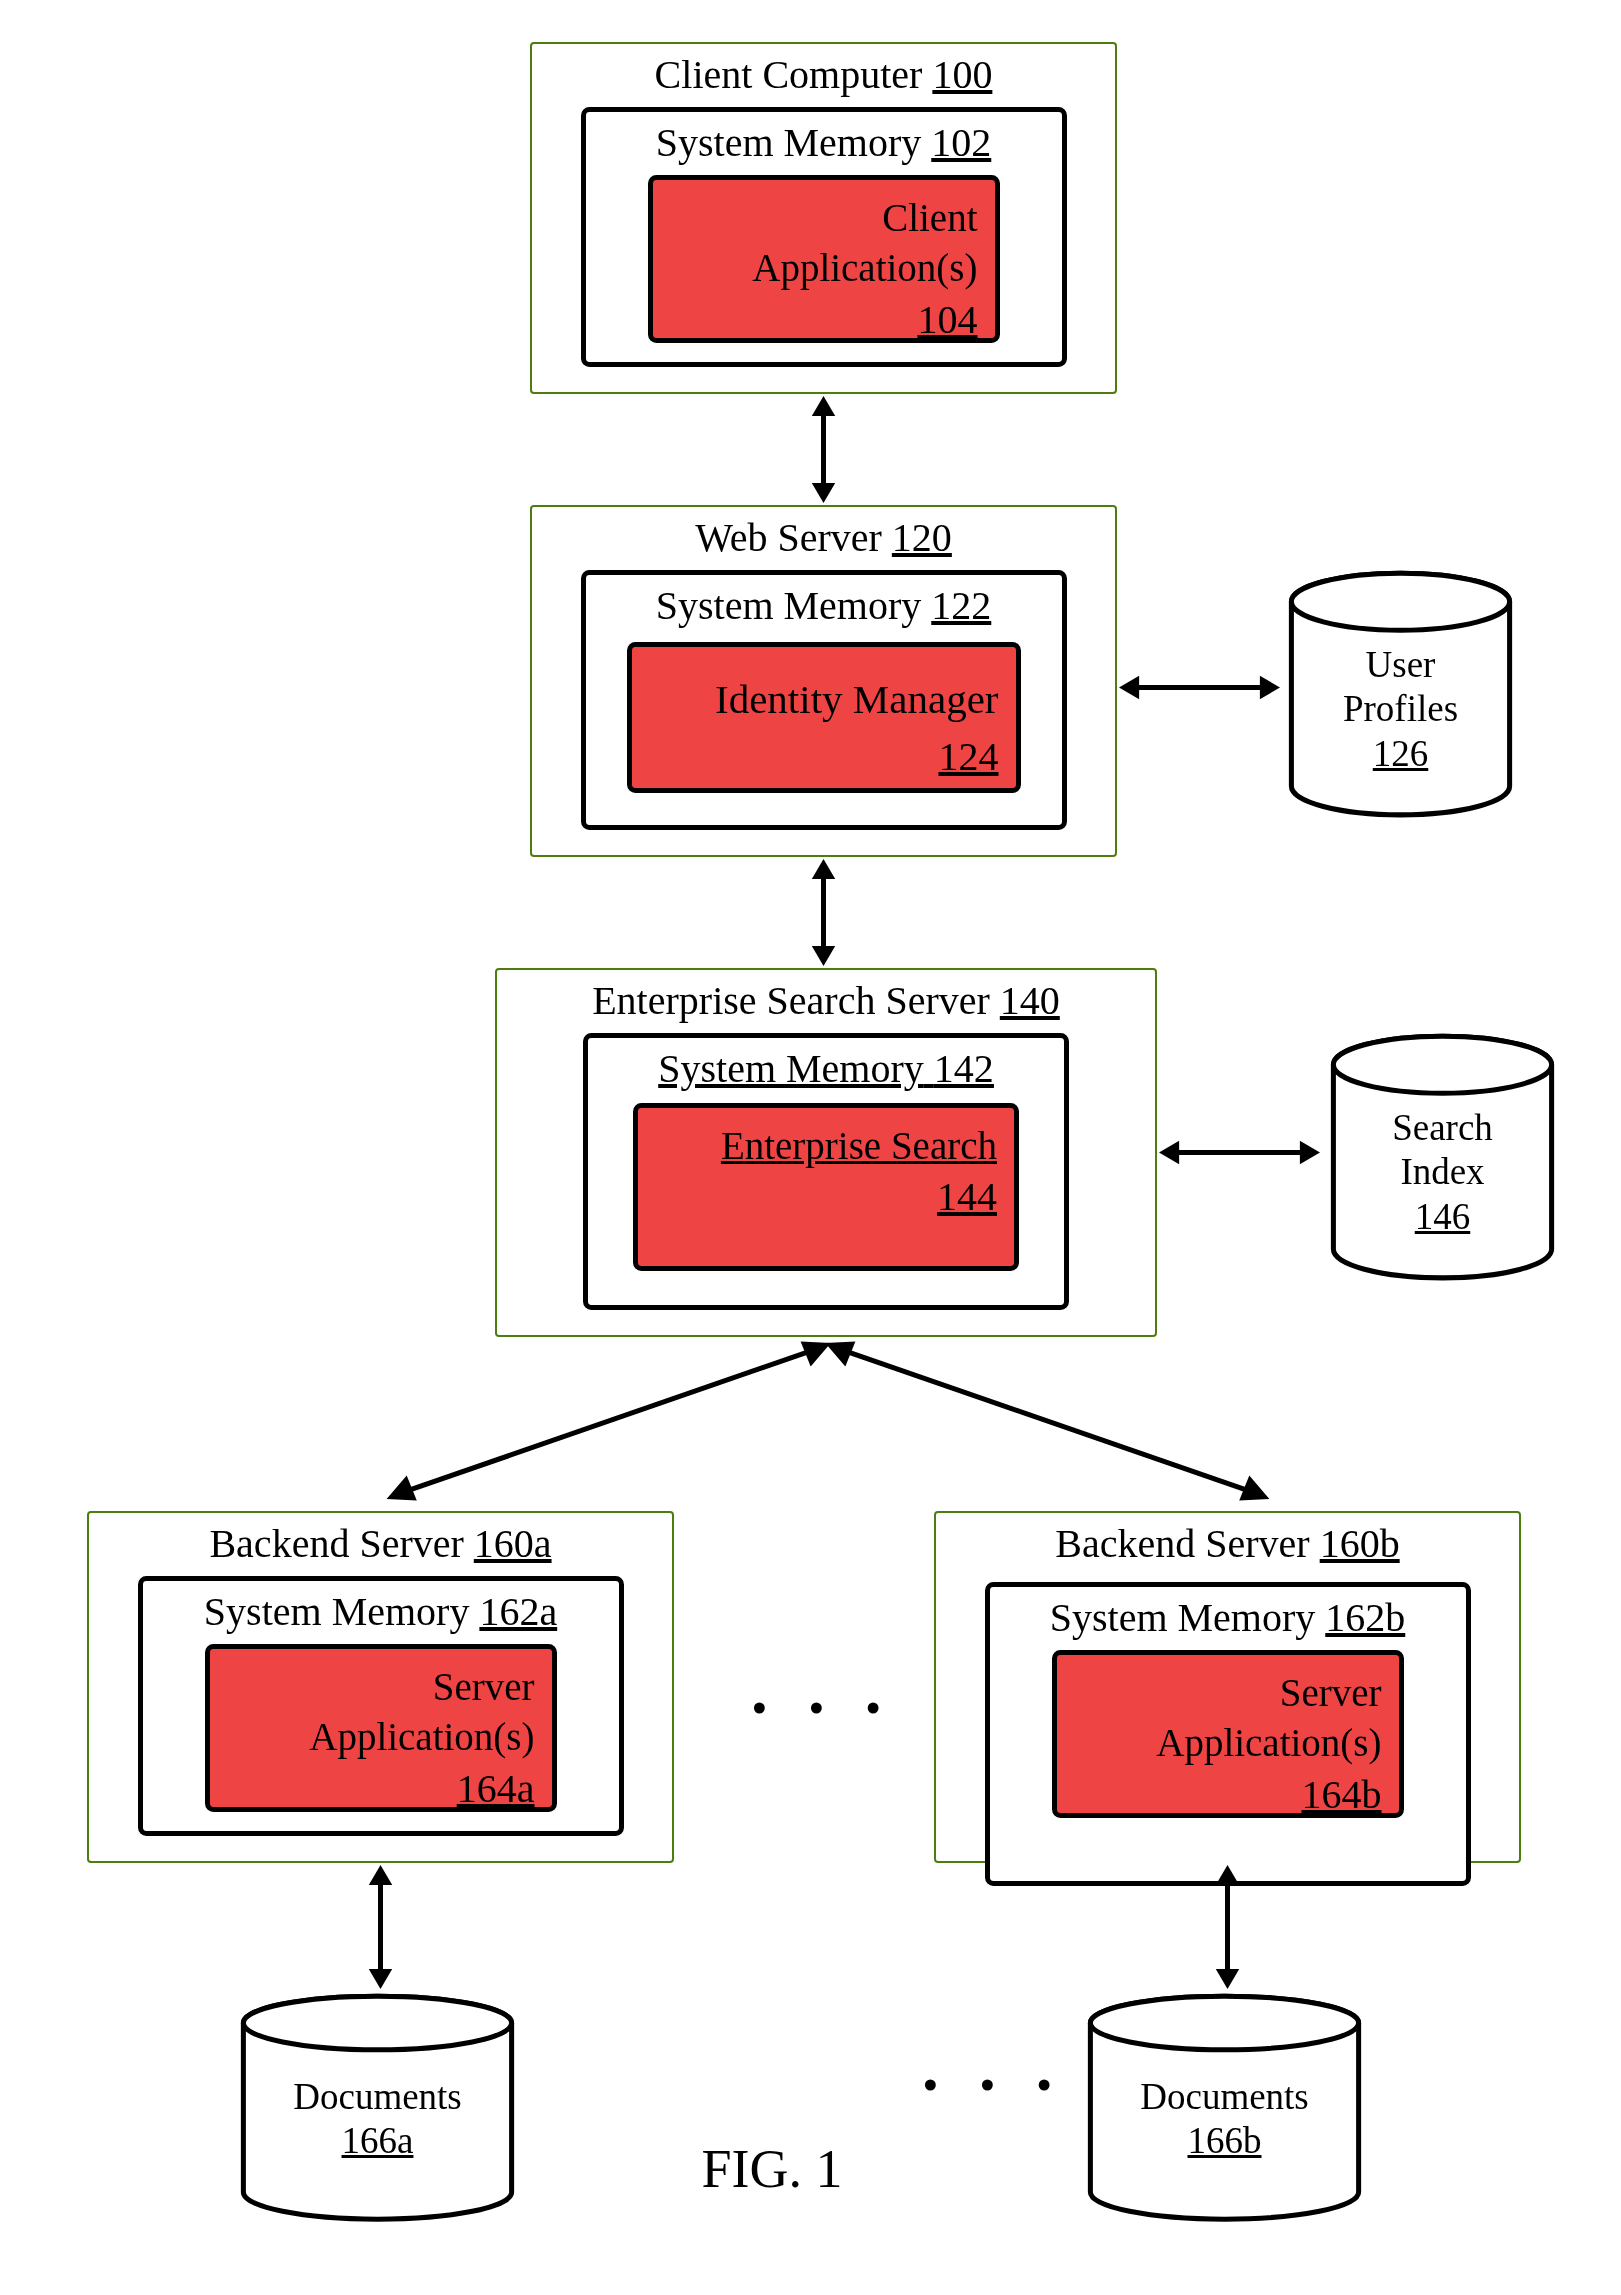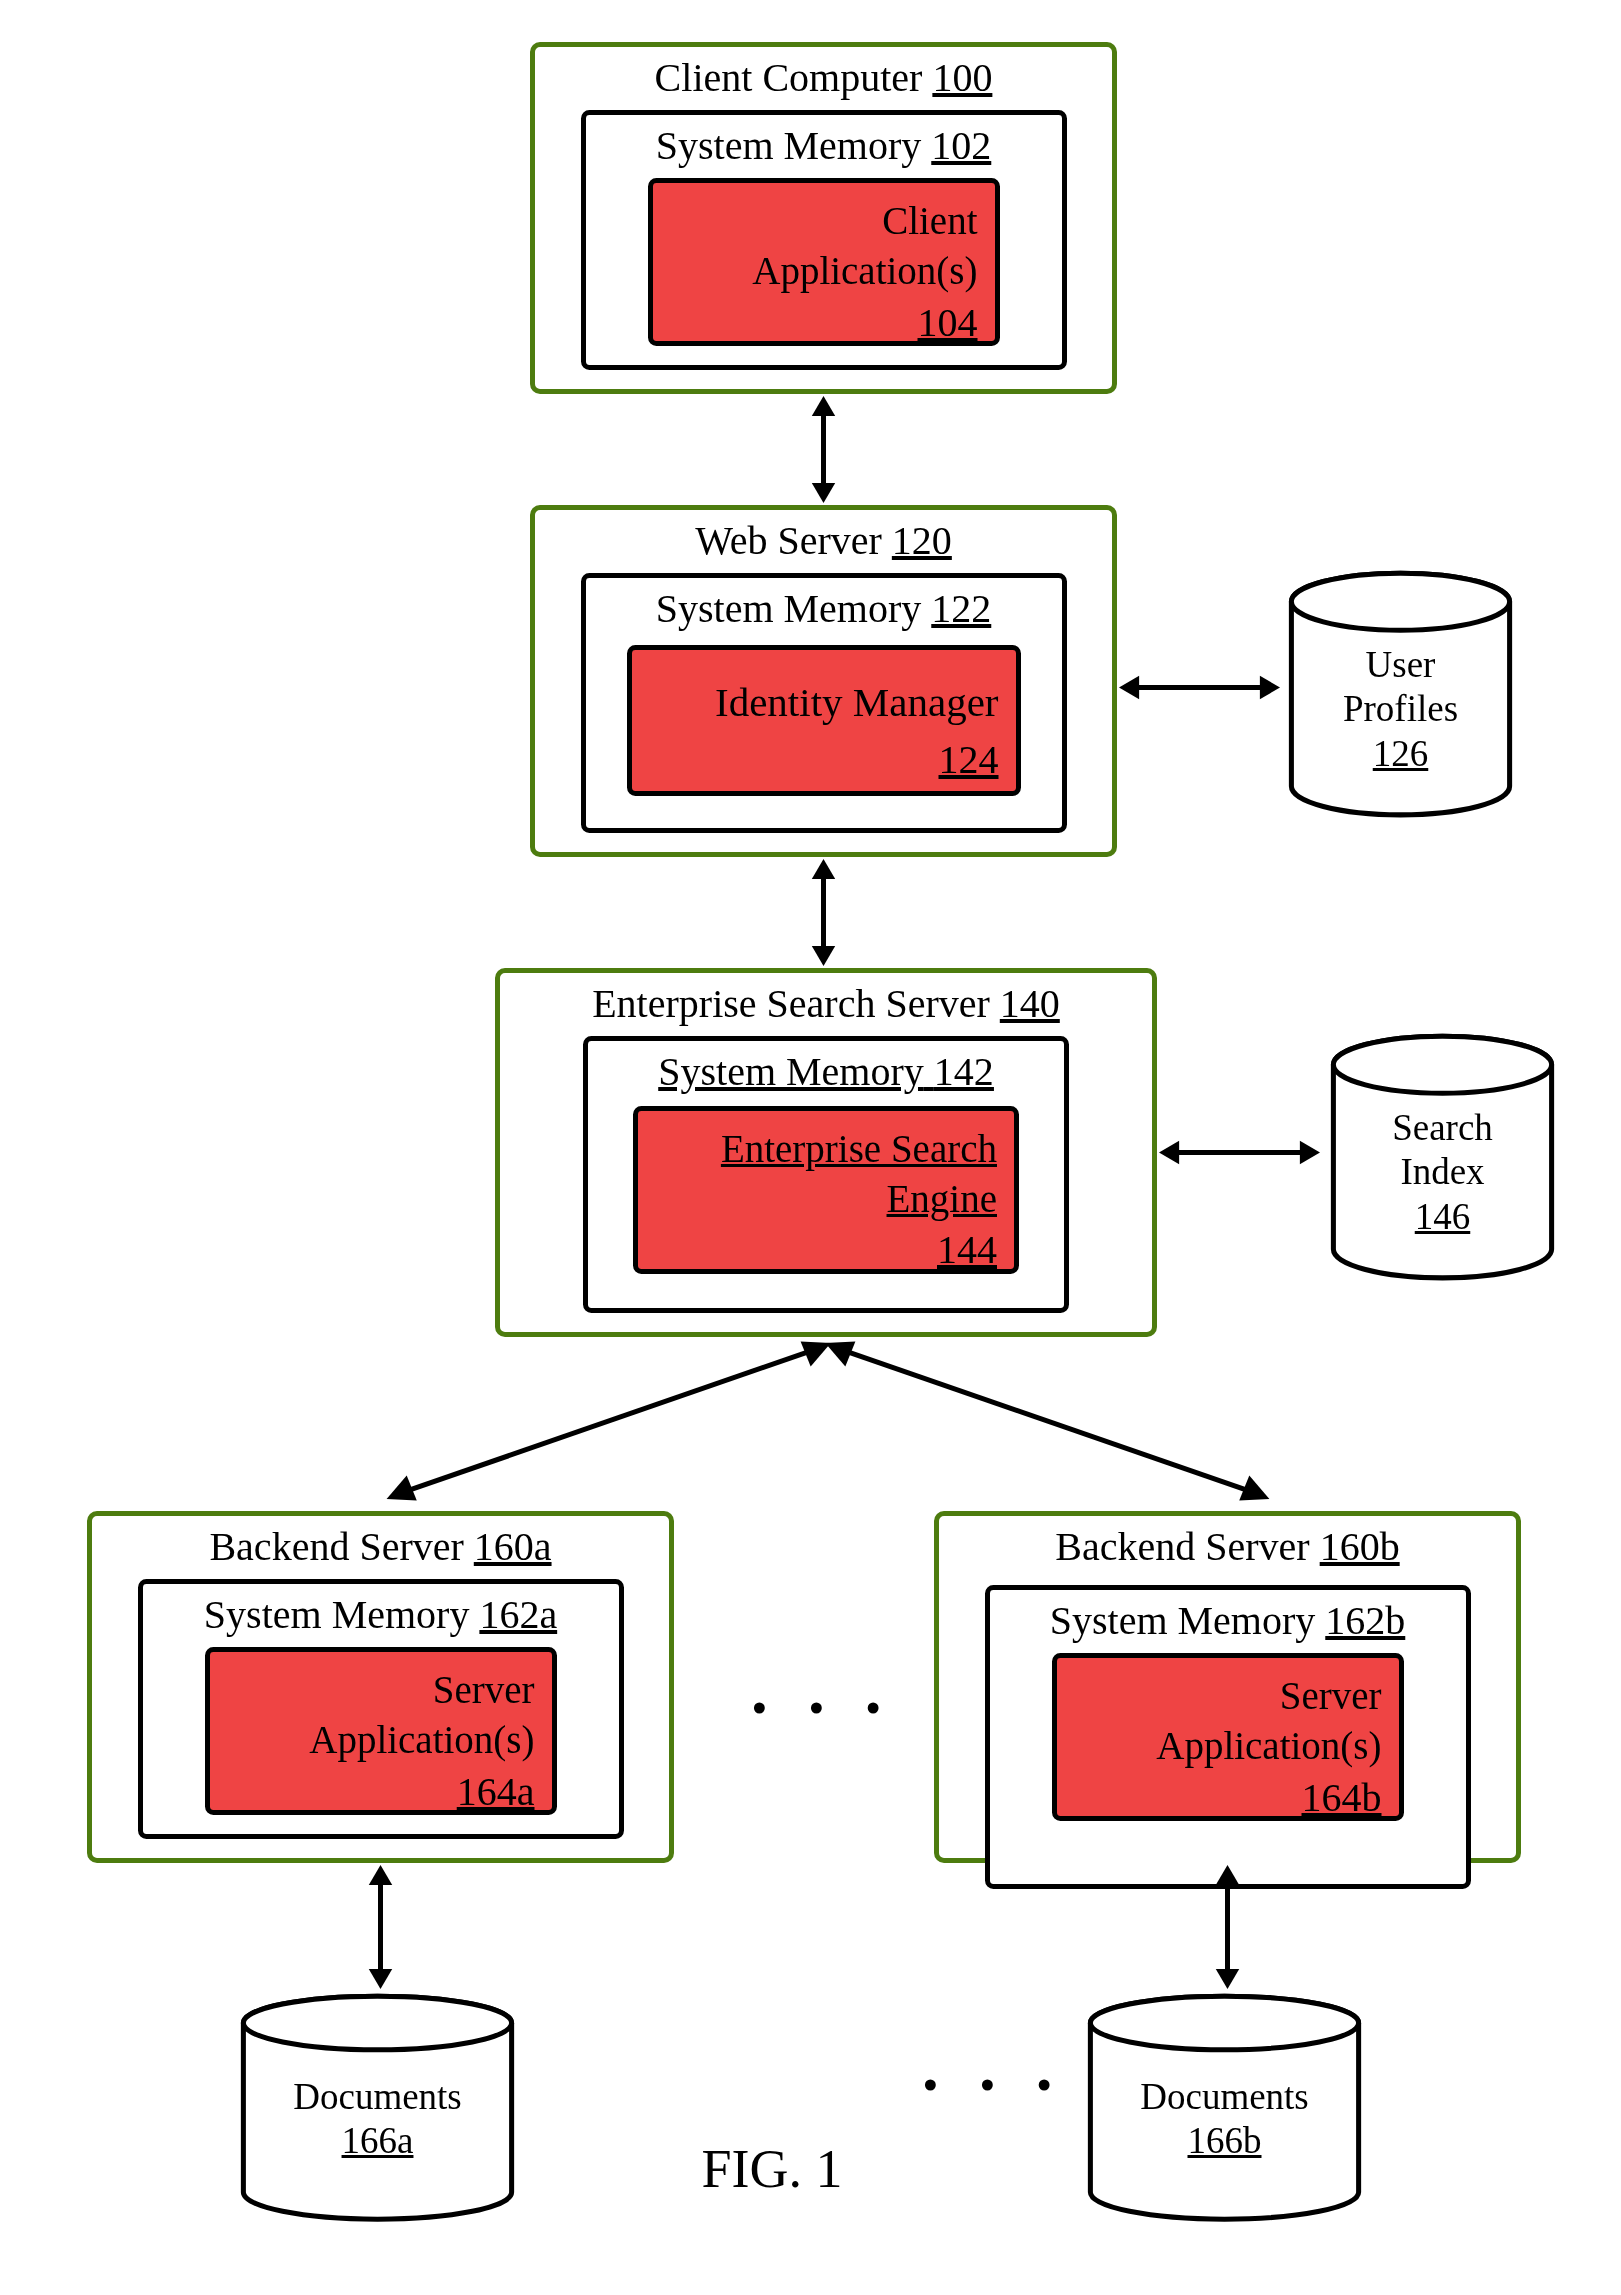--- a/index.html
+++ b/index.html
@@ -11,22 +11,22 @@
     color: #000;
   }
   .canvas {
     position: relative;
     width: 1621px;
     height: 2295px;
     margin: 0 auto;
   }
   .box {
     position: absolute;
-    border: 5px solid #4d7c0f;
-    border-radius: 10px;
+    border: 2px solid #4d7c0f;
+    border-radius: 4px;
     background: #fff;
     text-align: center;
   }
   .inner-box {
     border: 5px solid #000;
     border-radius: 8.4px;
     background: #fff;
     text-align: center;
     margin: 0 auto;
   }
@@ -149,21 +149,20 @@
       <span>Enterprise Search Server</span>
       <span class="ref">140</span>
     </div>
     <div class="inner-box" style="width:486px; height:277px; margin-top:5px;text-decoration:underline;">
       <div class="title-line">
         <span>System Memory</span>
         <span class="ref">142</span>
       </div>
       <div class="innermost" style="width:386px; height:168px; margin-top:6.7px;">
         <div class="title-line" style="font-size:39px;">Enterprise Search</div>
-        <div class="title-line" style="font-size:39px; padding-top:0;">Engine</div>
         <div class="title-line" style="padding-top:0;"><span class="ref">144</span></div>
       </div>
     </div>
   </div>
 
   <div class="cyl" style="left:1308px; top:1014px; width:235px; height:252px;">
     <svg width="235" height="252" viewBox="0 0 280 300">
       <ellipse cx="140" cy="40" rx="130" ry="34" fill="#fff" stroke="#000" stroke-width="6"></ellipse>
       <path d="M10 40 L10 260 A130 34 0 0 0 270 260 L270 40" fill="#fff" stroke="#000" stroke-width="6"></path>
       <ellipse cx="140" cy="40" rx="130" ry="34" fill="#fff" stroke="#000" stroke-width="6"></ellipse>

